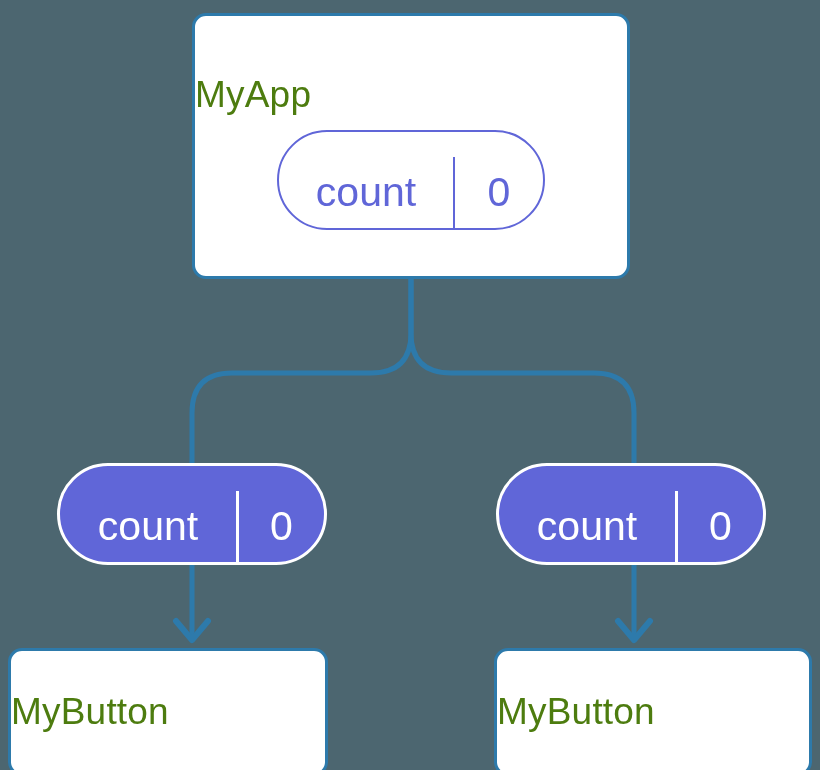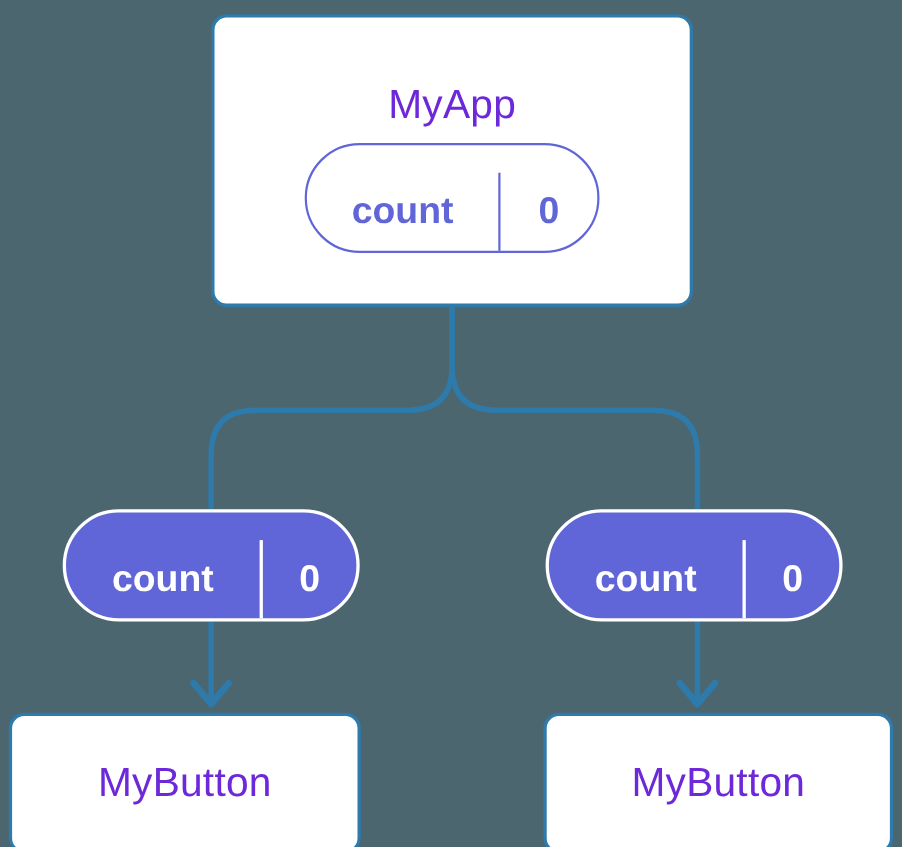--- a/index.html
+++ b/index.html
@@ -34,22 +34,22 @@
     background: #ffffff;
     border: 3px solid #2d7aab;
     border-radius: 14px;
     box-sizing: border-box;
     z-index: 3;
   }
   .comp-title {
     position: absolute;
     left: 0;
     right: 0;
-    text-align: center;
-    color: #6d28d9;
+    text-align: left;
+    color: #4d7c0f;
     font-size: 37px;
     font-weight: 400;
     letter-spacing: 0.2px;
     white-space: nowrap;
   }
 
   #box-myapp {
     left: 192px;
     top: 13px;
     width: 438px;
@@ -80,22 +80,22 @@
     align-items: stretch;
     box-sizing: border-box;
     border-radius: 999px;
     z-index: 5;
   }
   .pill .pill-key,
   .pill .pill-val {
     display: flex;
     align-items: center;
     justify-content: center;
-    font-size: 34px;
-    font-weight: 700;
+    font-size: 41px;
+    font-weight: 400;
     box-sizing: border-box;
     margin-top: 25px;
   }
 
   
   .pill.outline {
     background: #ffffff;
     border: 2px solid #6066d8;
   }
   .pill.outline .pill-key,

